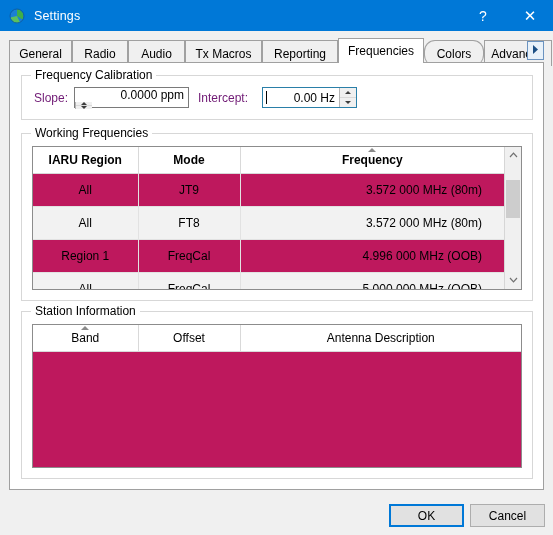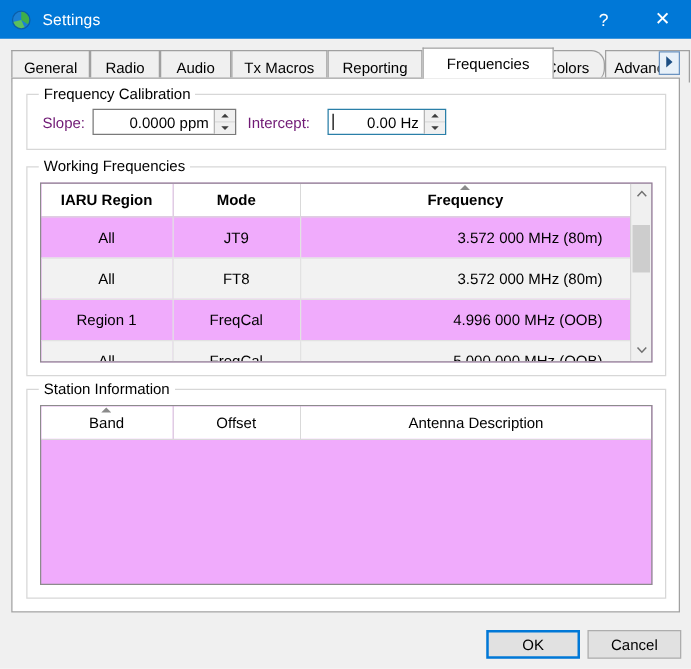--- a/index.html
+++ b/index.html
@@ -189,21 +189,21 @@
 
   
   #grp-freqs { left: 11px; top: 70px; width: 512px; height: 168px; }
   #grp-station { left: 11px; top: 248px; width: 512px; height: 168px; }
 
   .tableframe {
     position: absolute;
     left: 10px; top: 12px;
     right: 10px; bottom: 10px;
     border: 1px solid #8c8c8c;
-    background: #f0abfc;
+    background: #be185d;
     box-sizing: border-box;
     overflow: hidden;
     display: flex;
   }
   .tablearea { flex: 1 1 auto; position: relative; overflow: hidden; }
   table.grid {
     width: 100%;
     border-collapse: collapse;
     table-layout: fixed;
     font-size: 12px;
@@ -310,39 +310,39 @@
     <div class="tb-btn" id="help-btn">?</div>
     <div class="tb-btn" id="close-btn">✕</div>
   </div>
 
   <div id="tabstrip">
     <div class="tab" style="left:0px;   width:63px;">General</div>
     <div class="tab" style="left:119px; width:57px;">Audio</div>
     <div class="tab" style="left:63px;  width:56px;">Radio</div>
     <div class="tab" style="left:176px; width:77px;">Tx Macros</div>
     <div class="tab" style="left:253px; width:76px;">Reporting</div>
-    <div class="tab active" style="left:329px; width:105px;">Frequencies</div>
+    <div class="tab active" style="left:329px; width:86px;">Frequencies</div>
     <div class="tab" style="left:415px; width:60px;border-radius:11px;">Colors</div>
     <div class="tab" style="left:475px; width:68px;">Advanced</div>
     <div id="tabscroll-right">
       <span>
         <svg width="9" height="11" viewBox="0 0 9 11">
             <path d="M2 1 L7 5.5 L2 10 Z" fill="#1c4f84"></path>
           </svg>
       </span>
     </div>
   </div>
 
   <div id="page">
 
     <div class="groupbox" id="grp-calib">
       <span class="group-title">Frequency Calibration</span>
 
       <span class="field-label" style="left:12px; top:15px;">Slope:</span>
-      <div class="spin" style="left:52px; top:11px; width:115px;">
+      <div class="spin" style="left:52px; top:11px; width:115px;flex-direction:column;">
         <span class="spin-val">0.0000 ppm</span>
         <span class="spin-btns">
           <div>
               <i class="arw up"></i>
             </div>
           <div>
               <i class="arw dn"></i>
             </div>
         </span>
       </div>

